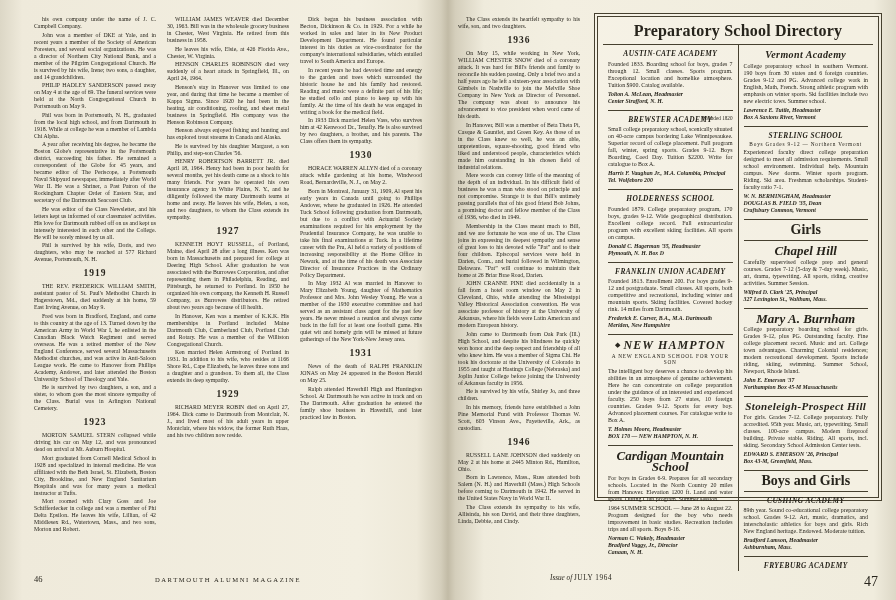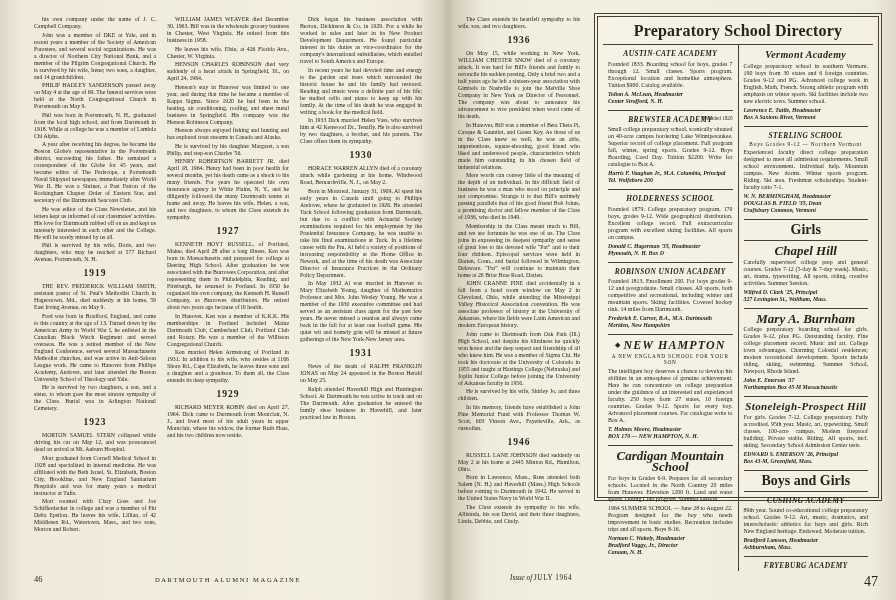--- a/index.html
+++ b/index.html
@@ -48,21 +48,21 @@
   .ad-sig{font-size:5.8px;line-height:7px;font-weight:bold;font-style:italic;margin-top:1.5px;}
   .section-divider{text-align:center;font-weight:bold;font-size:14px;line-height:12px;padding:4px 0;}
   .lamp{display:inline-block;font-family:"DejaVu Sans",sans-serif;font-size:7px;vertical-align:2px;margin-right:2px;}
   
   .footer-left{position:absolute;left:34px;top:574px;width:388px;display:flex;align-items:baseline;font-size:8px;gap:21px;}
   .footer-left .pageno{width:30px;text-align:left;font-size:8.5px;}
   .footer-left .mag-title{flex:1;text-align:center;font-size:6.6px;letter-spacing:1.6px;}
   .footer-left .spacer{width:30px;}
   .footer-right{position:absolute;left:458px;top:574px;width:424px;height:12px;}
   .issue{position:absolute;left:52px;font-size:7.2px;}
-  .issue .prefix{font-style:italic;}
+  .issue .prefix{font-style:italic;margin-left:40px;}
   .issue .date{letter-spacing:0.6px;font-variant:small-caps;}
   .footer-right .pageno{position:absolute;right:4px;font-size:14px;}
 </style>
 </head>
 <body>
 
 <div class="spread">
 
   <div class="obit-columns">
     <div class="obit-col">
@@ -157,21 +157,21 @@
             <div class="ad-name caps">HOLDERNESS SCHOOL</div>
             <div class="ad-body">
               <p>Founded 1879. College preparatory program, 170 boys, grades 9-12. Wide geographical distribution. Excellent college record. Full extracurricular program with excellent skiing facilities. All sports on campus.</p>
             </div>
             <div class="ad-sig">
               <div class="sig-line">Donald C. Hagerman '35, Headmaster</div>
               <div class="sig-line">Plymouth, N. H.          Box D</div>
             </div>
           </div>
           <div class="ad">
-            <div class="ad-name caps">ROBINSON UNION ACADEMY</div>
+            <div class="ad-name caps">FRANKLIN UNION ACADEMY</div>
             <div class="ad-body">
               <p>Founded 1813. Enrollment 200. For boys grades 9-12 and postgraduate. Small classes. All sports, both competitive and recreational, including winter and mountain sports. Skiing facilities. Covered hockey rink. 14 miles from Dartmouth.</p>
             </div>
             <div class="ad-sig">
               <div class="sig-line">Frederick E. Carver, B.A., M.A. Dartmouth</div>
               <div class="sig-line">Meriden, New Hampshire</div>
             </div>
           </div>
           <div class="ad">
             <div class="ad-name display"><span class="lamp">◆</span>NEW HAMPTON</div>

